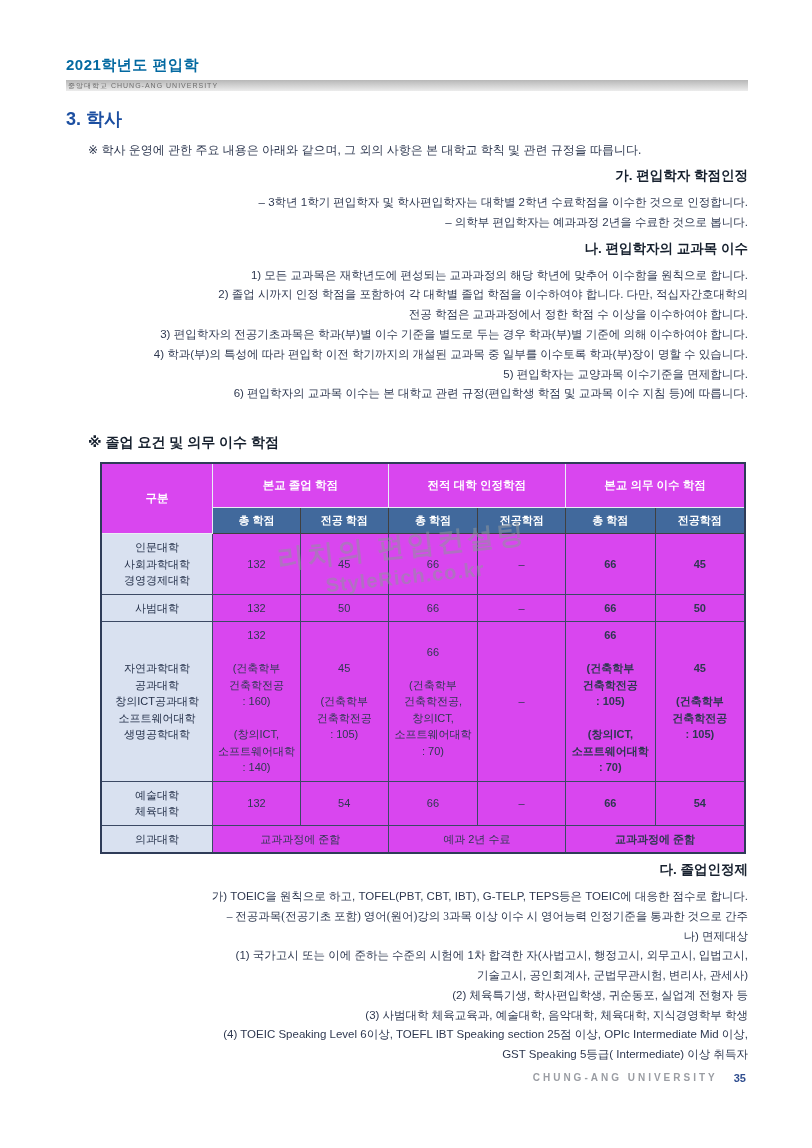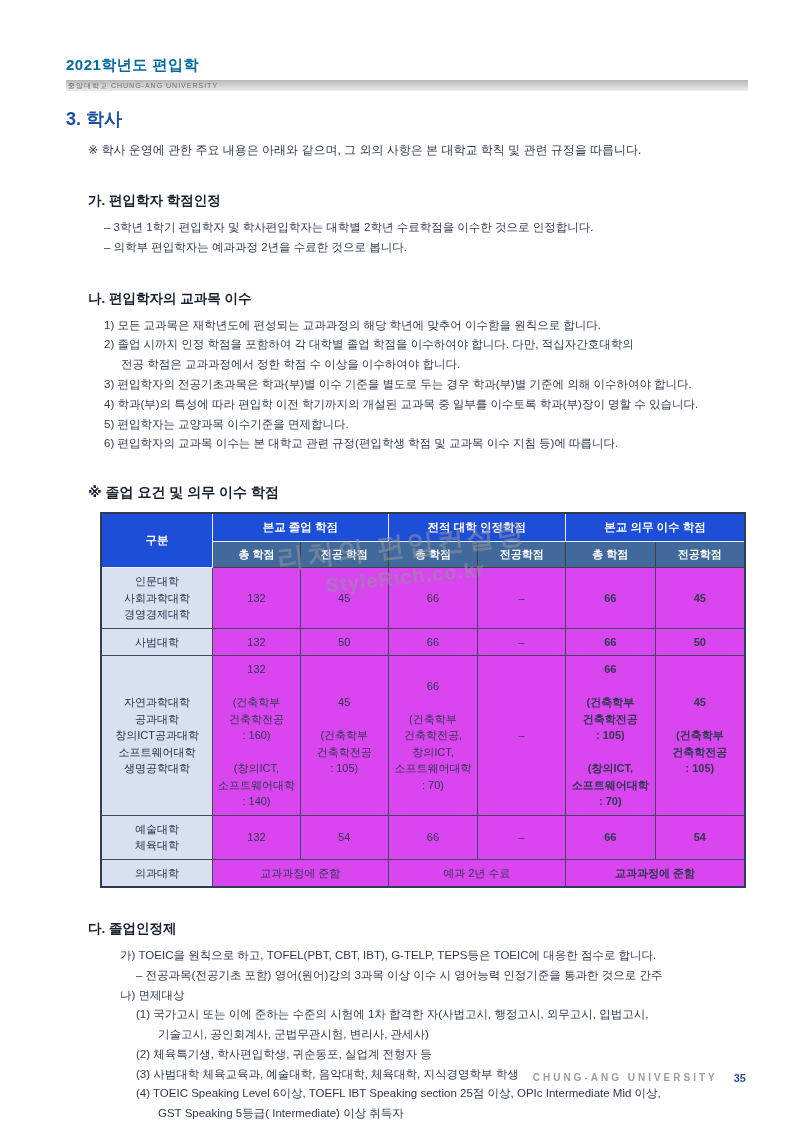--- a/index.html
+++ b/index.html
@@ -16,36 +16,36 @@
   .header-bar {
     margin-top:5px; height:11px;
     background:linear-gradient(to bottom,#b7b7b7 0%,#cfcfcf 45%,#ececec 100%);
     display:flex; align-items:center;
   }
   .header-bar-text { font-size:7px; color:#6d6d6d; letter-spacing:1px; padding-left:2px; white-space:nowrap; }
 
   .section-title { font-size:18px; color:#1c4fa1; font-weight:700; margin:16px 0 10px 0; }
   .intro { margin:0 0 0 22px; font-size:12px; line-height:1.6; }
 
-  .subsection { margin-top:32px; }
+  .subsection { margin-top:7px;text-align:right; }
   .subsection h2 { font-size:13.5px; font-weight:700; color:#16202e; margin:0 0 8px 22px; }
   .item {
     margin-left:38px; line-height:1.72; font-size:11.5px;
     padding-left:17px; text-indent:-17px; white-space:pre-line;
   }
 
   
   .table-caption { margin:30px 0 0 22px; font-weight:700; font-size:14px; color:#16202e; }
   table.credits {
     margin:10px 0 0 34px; width:646px; border-collapse:collapse;
     font-size:11px; text-align:center; border:2px solid #2f3c58;
   }
   table.credits th.th1 {
-    background:#1d4ed8; color:#ffffff; font-weight:700;
-    padding:6px 2px; border:1px solid #e9edf5; font-size:11.5px;
+    background:#d946ef; color:#ffffff; font-weight:700;
+    padding:14px 2px; border:1px solid #e9edf5; font-size:11.5px;
   }
   table.credits th.th2 {
     background:#41699c; color:#ffffff; font-weight:700;
     padding:5px 2px; border:1px solid #404040; font-size:11px;
   }
   table.credits td {
     border:1px solid #3c4964; padding:5px 3px; line-height:1.5;
     white-space:pre-line; vertical-align:middle; background:#d946ef;
   }
   table.credits td.grp { background:#d9e1f0; color:#243049; }
@@ -56,21 +56,21 @@
     position:absolute; left:278px; top:528px; transform:rotate(-6deg);
     text-align:center; color:#8f959d; opacity:0.55; pointer-events:none;
   }
   .wm1 { font-size:27px; font-weight:700; letter-spacing:3px; }
   .wm2 { font-size:20px; font-weight:700; letter-spacing:1px; margin-top:2px; }
 
   
   .g { line-height:1.72; font-size:11.5px; white-space:pre-line; }
   .lv1 { margin-left:38px; }
   .lv2 { margin-left:54px; }
-  .lv3 { margin-left:70px; }
+  .lv3 { margin-left:70px;font-family:Liberation Serif, serif; }
   .lv3h { margin-left:70px; padding-left:22px; text-indent:-22px; }
 
   
   .footer { position:absolute; right:66px; top:1072px; display:flex; align-items:flex-start; gap:16px;padding-left:32px; }
   .footer-univ { color:#9a9da3; font-size:10px; font-weight:700; letter-spacing:3px; }
   .pageno { color:#2f4d8f; font-size:11px; font-weight:700; }
 </style>
 </head>
 <body>
 

